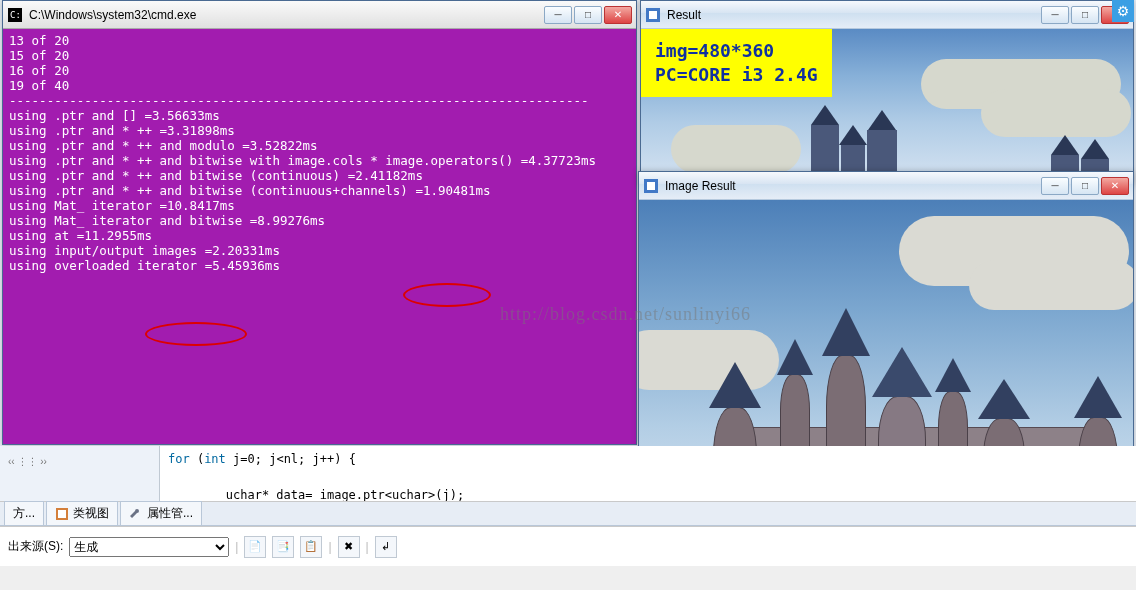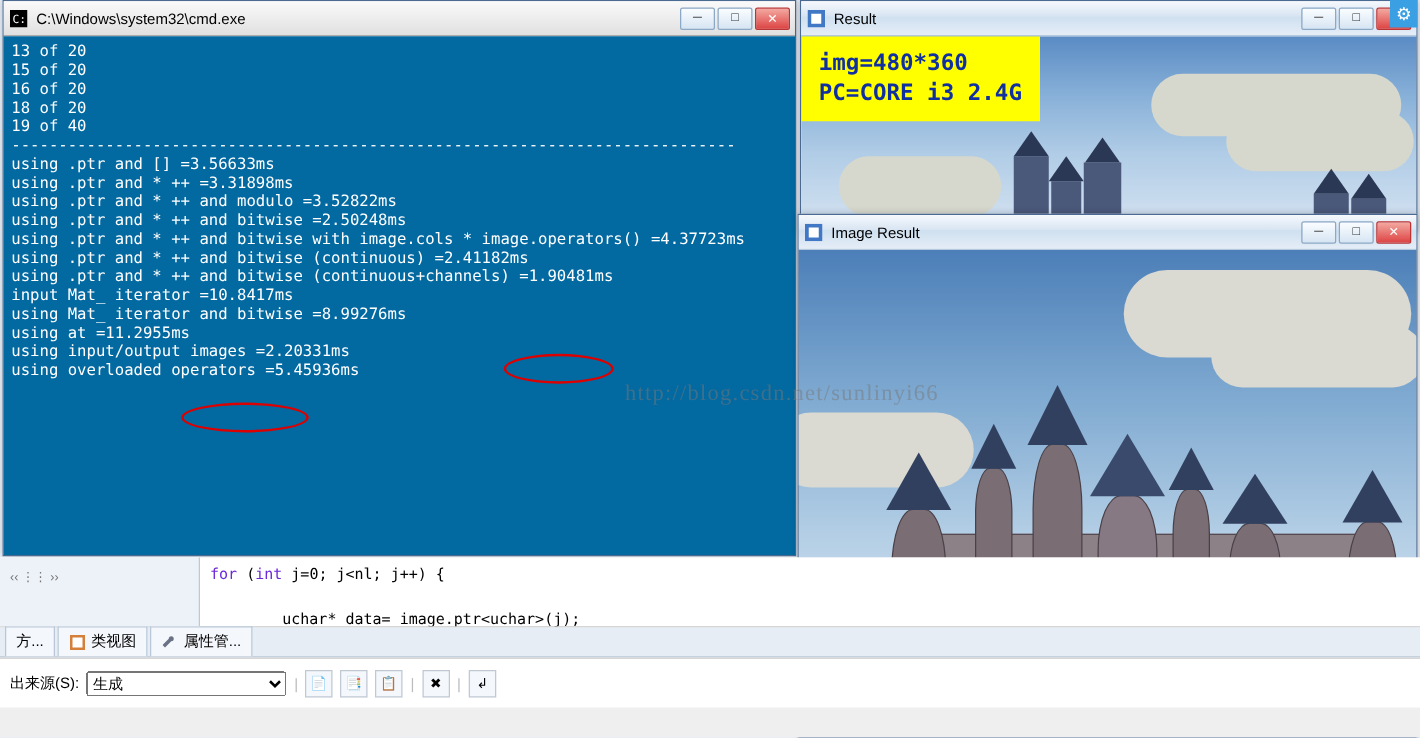--- a/index.html
+++ b/index.html
@@ -43,21 +43,21 @@
   cursor: default;
 }
 .winbtn.close { background: linear-gradient(#f3a9a1,#d44); color: #fff; border-color:#b33; }
 
 
 #cmd {
   left: 2px; top: 0; width: 635px; height: 445px;
 }
 #cmd .titlebar { background: linear-gradient(#fafafa,#e0e0e0); border-bottom:1px solid #aaa; }
 #cmd .content {
-  background: #0369a1; color: #fff;
+  background: #a21caf; color: #fff;
   font-family: Consolas, "Lucida Console", monospace;
   font-size: 12.5px;
   padding: 4px 6px;
   height: calc(100% - 28px);
   overflow: hidden;
   line-height: 15px;
   position: relative;
 }
 #cmd .content .line { white-space: pre; }
 .circle-annot {
@@ -128,21 +128,21 @@
 .ide-code {
   height:56px; display:flex; border-bottom:1px solid #c9c9c9;
   background:#fff;
 }
 .ide-gutter { width:160px; background:#edf2f9; border-right:1px solid #c0c9d3; position:relative; }
 .ide-collapse { position:absolute; left:8px; top:10px; font-size:10px; color:#777; }
 .ide-codearea {
   flex:1; font-family:Consolas, monospace; font-size:12px; padding:4px 8px; line-height:18px;
   overflow:hidden; white-space:pre;
 }
-.kw { color:#6d28d9; }
+.kw { color:#0369a1; }
 .ide-tabs { height:24px; display:flex; align-items:flex-end; gap:2px; padding-left:4px; background:#e7edf5; border-bottom:1px solid #b9c7d8; }
 .ide-tab {
   padding:3px 8px; font-size:12px; background:#f4f7fb; border:1px solid #b9c7d8;
   border-bottom:none; display:flex; align-items:center; gap:4px;
 }
 .tab-ico { width:14px; height:14px; display:inline-flex; align-items:center; justify-content:center; }
 .ide-out { height:40px; background:#fff; display:flex; align-items:center; padding:8px; gap:6px; border-top:1px solid #c9c9c9; }
 .ide-out select { font-size:12px; width:160px; height:20px; }
 .ide-out .tbtn { width:22px; height:22px; border:1px solid #c0c9d3; background:#f4f7fb; display:inline-flex; align-items:center; justify-content:center; font-size:11px; }
 .watermark {
@@ -166,37 +166,35 @@
     <div class="winbtns">
       <div class="winbtn">─</div>
       <div class="winbtn">□</div>
       <div class="winbtn close">✕</div>
     </div>
   </div>
   <div class="content">
     <div class="line">13 of 20</div>
     <div class="line">15 of 20</div>
     <div class="line">16 of 20</div>
-    <div class="line">18 of 20</div>
     <div class="line">19 of 40</div>
     <div class="line"></div>
     <div class="line">-----------------------------------------------------------------------------</div>
     <div class="line"></div>
     <div class="line">using .ptr and [] =3.56633ms</div>
     <div class="line">using .ptr and * ++ =3.31898ms</div>
     <div class="line">using .ptr and * ++ and modulo =3.52822ms</div>
-    <div class="line">using .ptr and * ++ and bitwise =2.50248ms</div>
     <div class="line">using .ptr and * ++ and bitwise with image.cols * image.operators() =4.37723ms</div>
     <div class="line">using .ptr and * ++ and bitwise (continuous) =2.41182ms</div>
     <div class="line">using .ptr and * ++ and bitwise (continuous+channels) =1.90481ms</div>
-    <div class="line">input Mat_ iterator =10.8417ms</div>
+    <div class="line">using Mat_ iterator =10.8417ms</div>
     <div class="line">using Mat_ iterator and bitwise =8.99276ms</div>
     <div class="line">using at =11.2955ms</div>
     <div class="line">using input/output images =2.20331ms</div>
-    <div class="line">using overloaded operators =5.45936ms</div>
+    <div class="line">using overloaded iterator =5.45936ms</div>
     <div class="circle-annot" style="left:400px; top:254px; width:88px; height:24px;"></div>
     <div class="circle-annot" style="left:142px; top:293px; width:102px; height:24px;"></div>
   </div>
 </div>
 
 <div id="result1" class="win">
   <div class="titlebar">
     <span class="ico">
       <svg width="14" height="14" viewBox="0 0 14 14">
           <rect width="14" height="14" fill="#4178c6"></rect>

